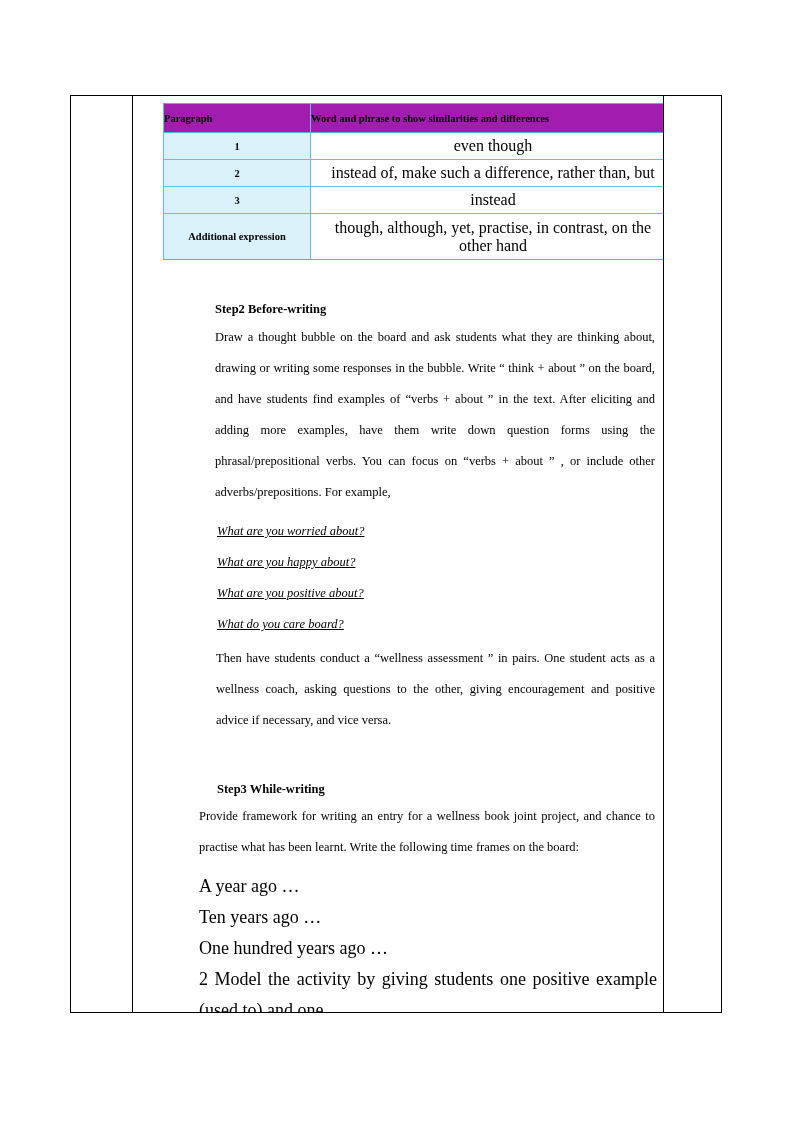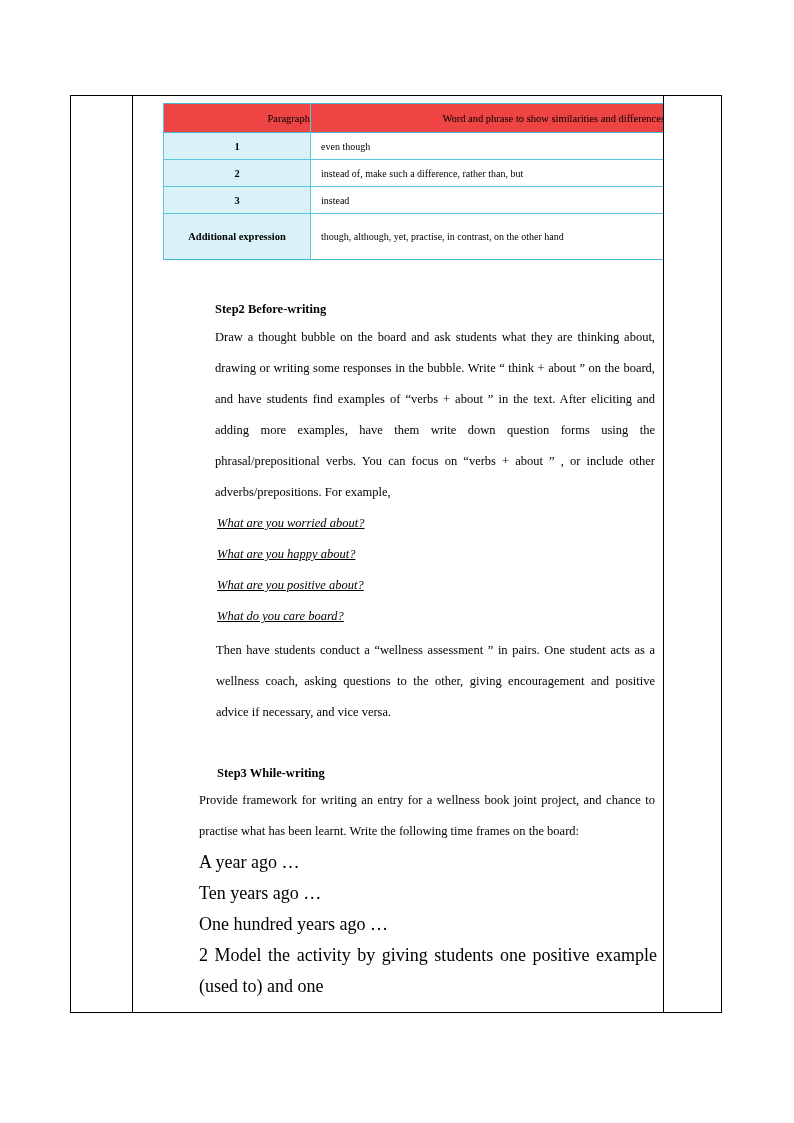--- a/index.html
+++ b/index.html
@@ -63,43 +63,43 @@
     border-collapse: collapse;
     width: 500px;
     table-layout: fixed;
   }
   table.data-table td, table.data-table th {
     border: 1px solid #5bc4e0;
     padding: 0;
     vertical-align: middle;
   }
   table.data-table thead th {
-    background: #ef4444;
+    background: #a21caf;
     border-top: 1.6px solid #49b6d6;
     border-bottom: 1.6px solid #49b6d6;
-    font-weight: normal;
+    font-weight: bold;
     font-size: 10.5px;
-    text-align: right;
+    text-align: left;
     height: 28px;
     color: #000;
   }
   table.data-table th.col-para { width: 146px; }
   table.data-table th.col-words { width: 354px; }
 
   table.data-table tbody td.cell-label {
     background: #d9f1f8;
     font-weight: bold;
     text-align: center;
     font-size: 10.5px;
     height: 26px;
   }
   table.data-table tbody td.cell-value {
     background: #ffffff;
-    text-align: left;
-    font-size: 10px;
+    text-align: center;
+    font-size: 16px;
     padding-left: 10px;
     height: 26px;
   }
   table.data-table tbody tr.row-last td.cell-label,
   table.data-table tbody tr.row-last td.cell-value {
     height: 45px;
   }
   table.data-table tbody tr.row-last td.cell-label {
     border-bottom: 1.6px solid #49b6d6;
   }
@@ -120,21 +120,21 @@
     margin: 0;
     padding-left: 82px;
     line-height: 1.2;
   }
   .heading.step2 { margin-top: 42px; }
   .heading.step3 { margin-top: 28px; padding-left: 84px; }
 
   p.para {
     font-size: 12.5px;
     line-height: 31px;
-    margin: 0;
+    margin: 8px;
     text-align: justify;
     text-justify: inter-word;
     padding: 0 2px 0 0;
   }
   p.para.indent-a {
     margin-left: 82px;
     margin-right: 6px;
     margin-top: 5px;
   }
   p.para.indent-b {

